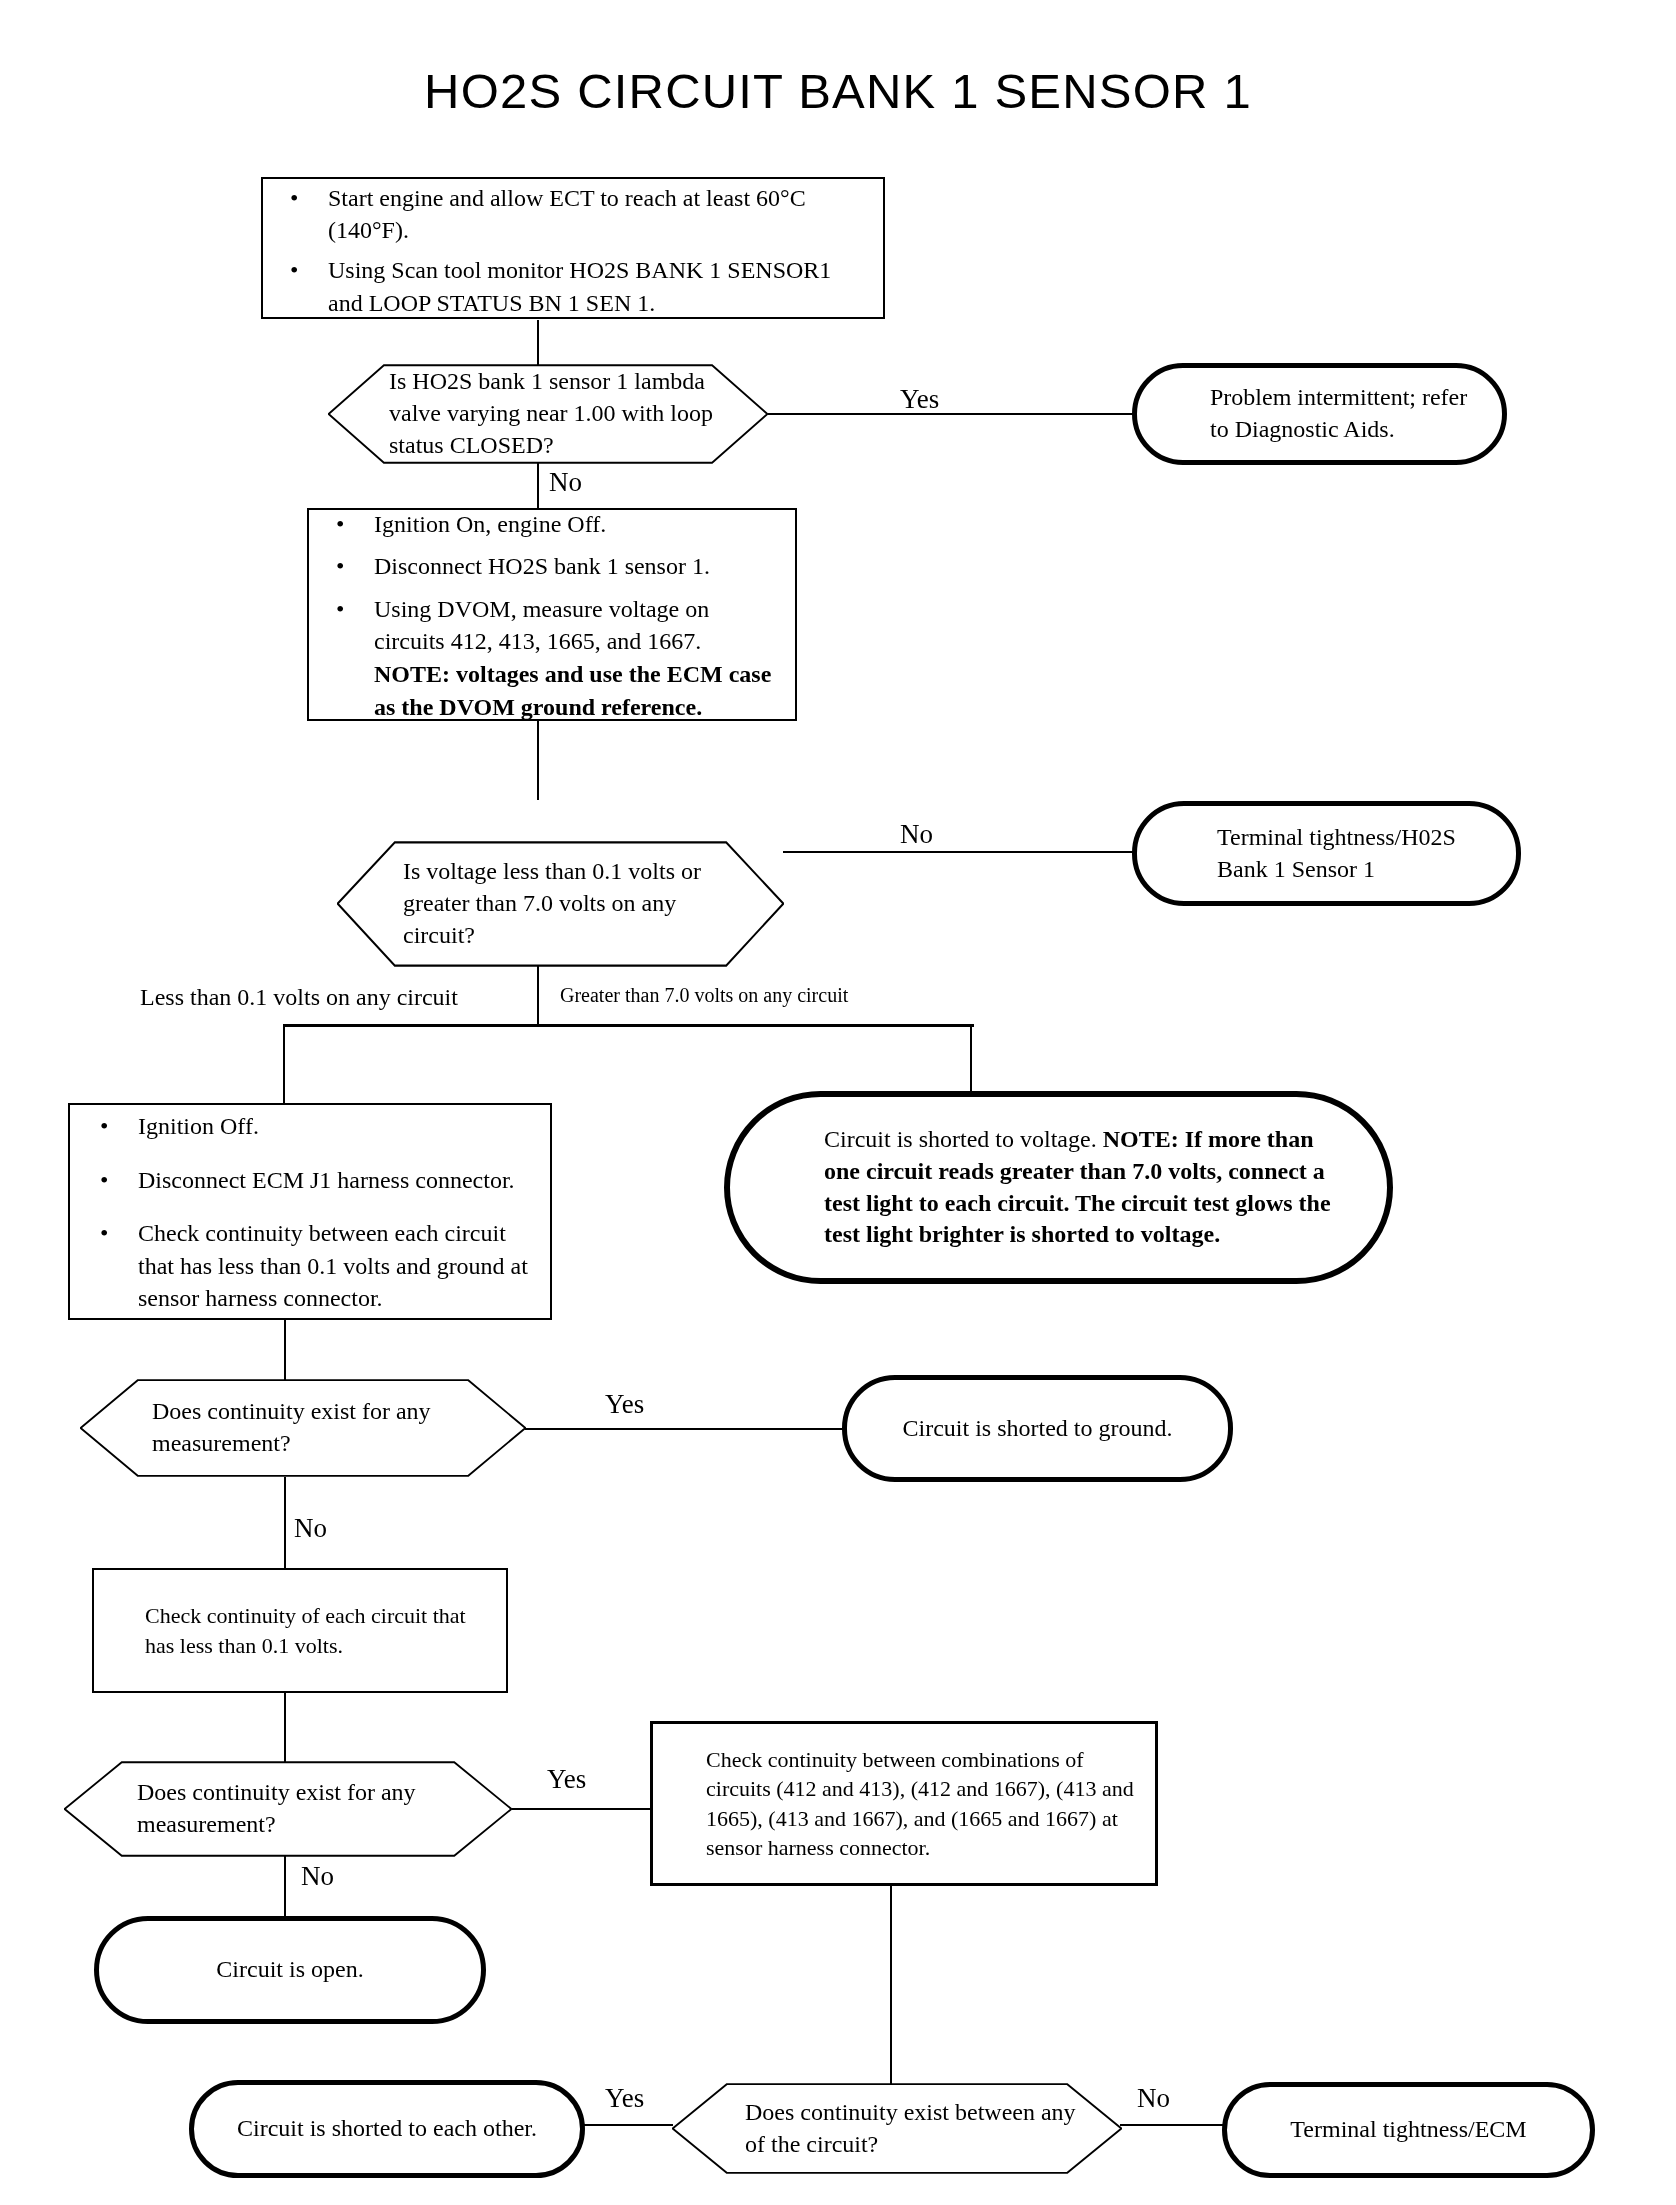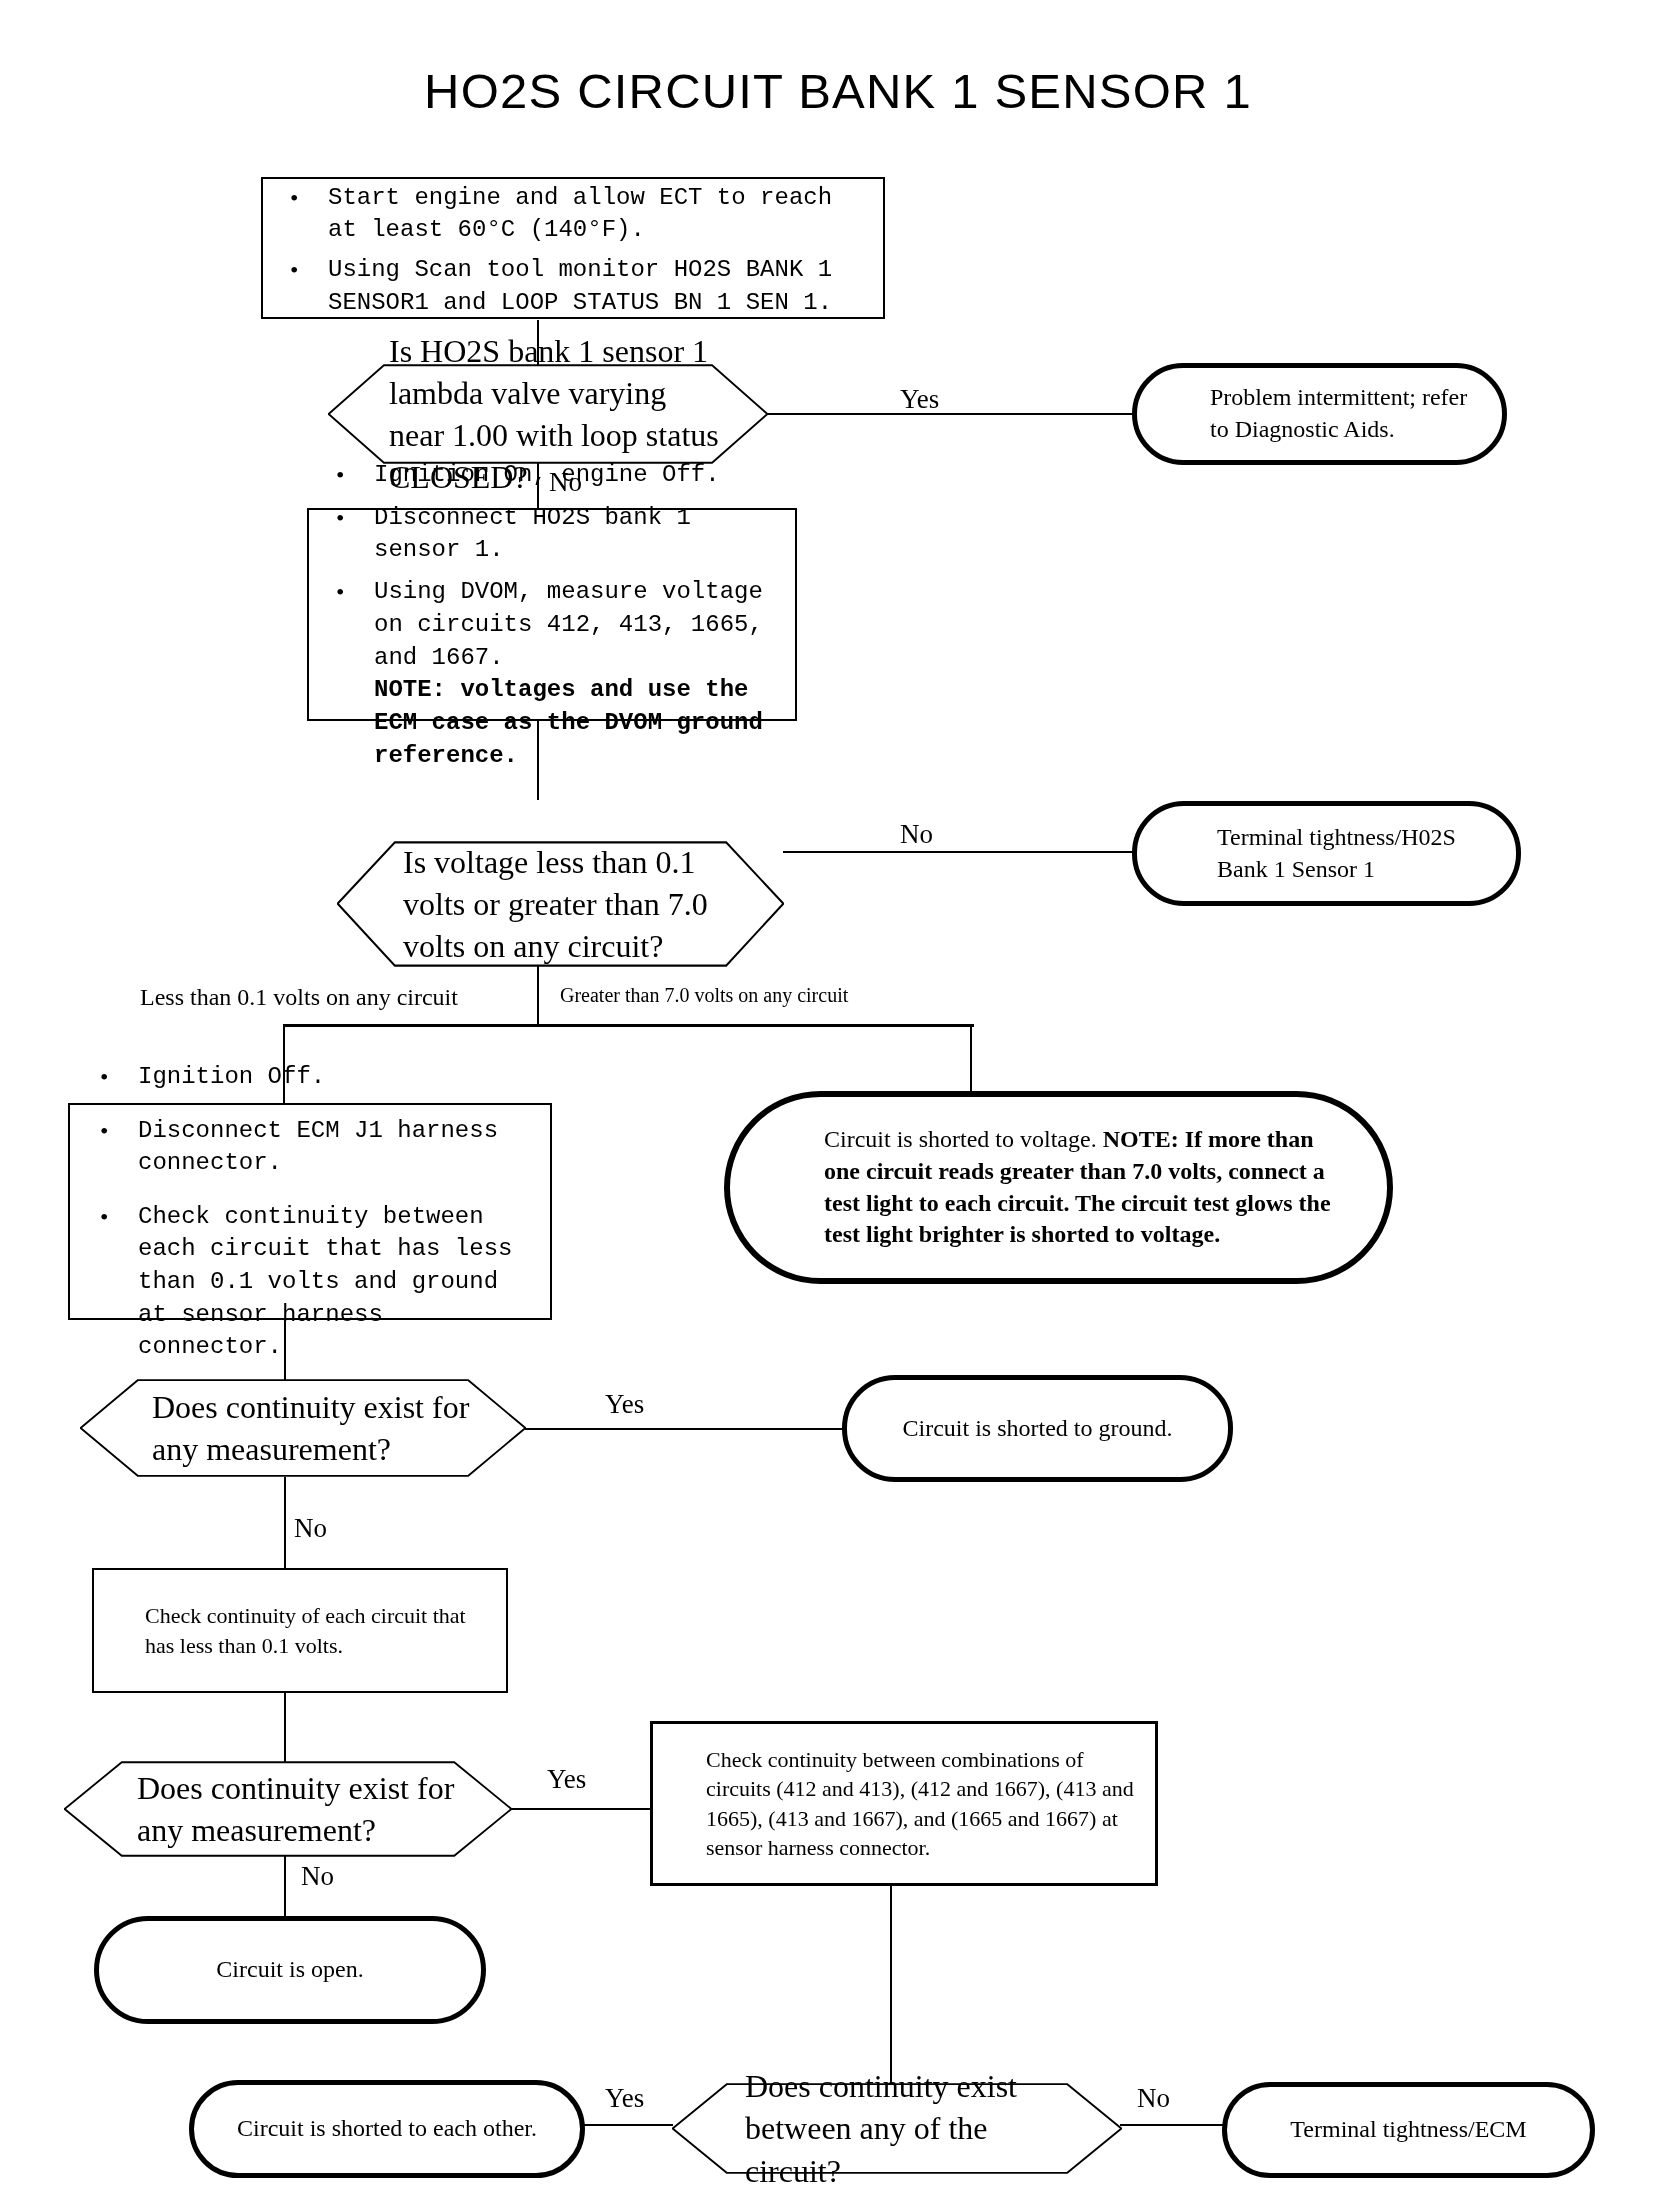--- a/index.html
+++ b/index.html
@@ -8,28 +8,28 @@
   .title{position:absolute;left:0;top:39px;width:100%;text-align:center;
          font-family:"Liberation Sans", sans-serif;font-size:49px;letter-spacing:1.2px;
          font-weight:400;}
   .pbox{position:absolute;background:#fff;border:2.4px solid #000;box-sizing:border-box;}
   .term{position:absolute;background:#fff;border:5.5px solid #000;box-sizing:border-box;
         display:flex;align-items:center;font-size:24px;line-height:1.32;}
   .term.center{justify-content:center;text-align:center;}
   .hexwrap{position:absolute;}
   .hexwrap svg{position:absolute;left:0;top:0;width:100%;height:100%;}
   .hextext{position:absolute;left:0;top:0;width:100%;height:100%;display:flex;
-           align-items:center;box-sizing:border-box;font-size:32px;line-height:1.32;}
+           align-items:center;box-sizing:border-box;font-size:24px;line-height:1.32;}
   .vline,.hline{position:absolute;background:#000;}
   .elabel{position:absolute;font-size:27px;}
   .bullets{position:absolute;left:0;top:0;width:100%;height:100%;box-sizing:border-box;
            display:flex;flex-direction:column;justify-content:center;}
   .bullet{display:flex;font-size:24px;line-height:1.36;}
   .bullet .dot{width:38px;flex:0 0 38px;text-align:left;font-size:24px;}
-  .bullet .btxt{flex:1;font-family:Liberation Mono, monospace;}
+  .bullet .btxt{flex:1;}
   .note{font-weight:700;display:block;}
   .plain{position:absolute;left:18px;top:0;width:100%;height:100%;box-sizing:border-box;
          display:flex;align-items:center;font-size:22px;line-height:1.34;}
   .bbar{position:absolute;}
 </style>
 </head>
 <body>
 
 <div id="page">
 

